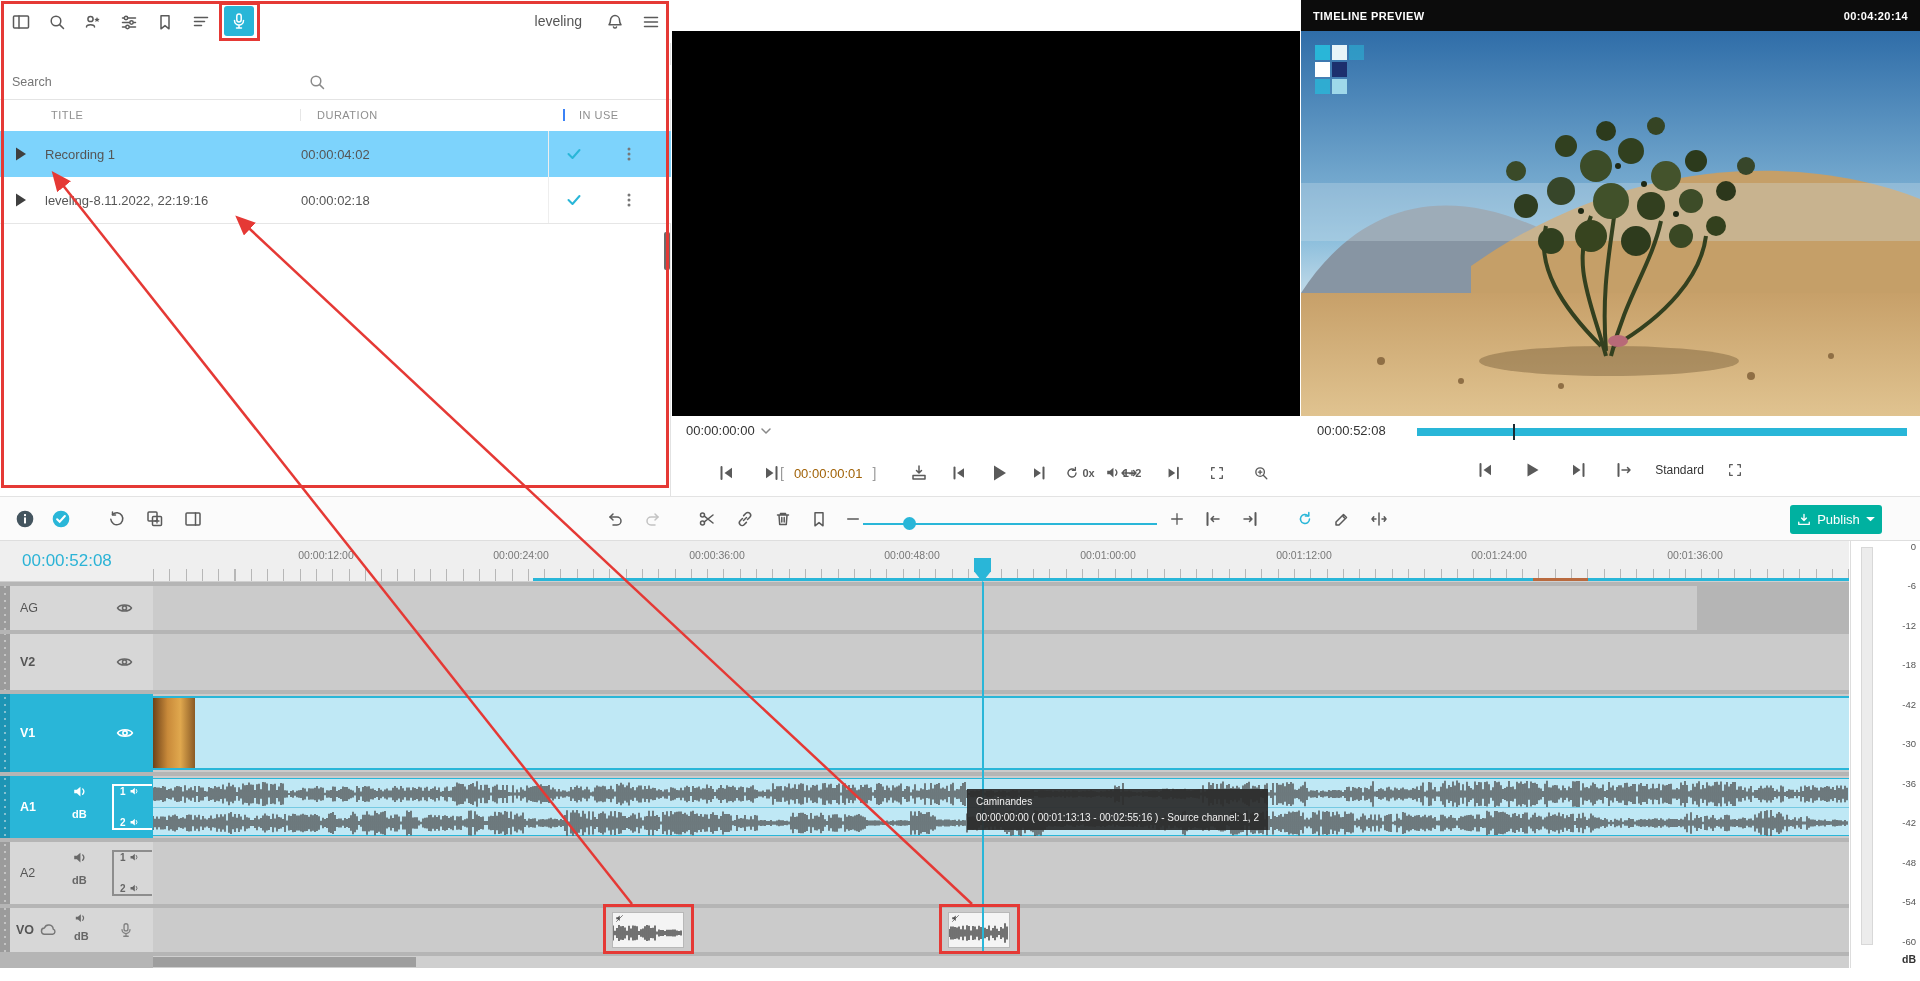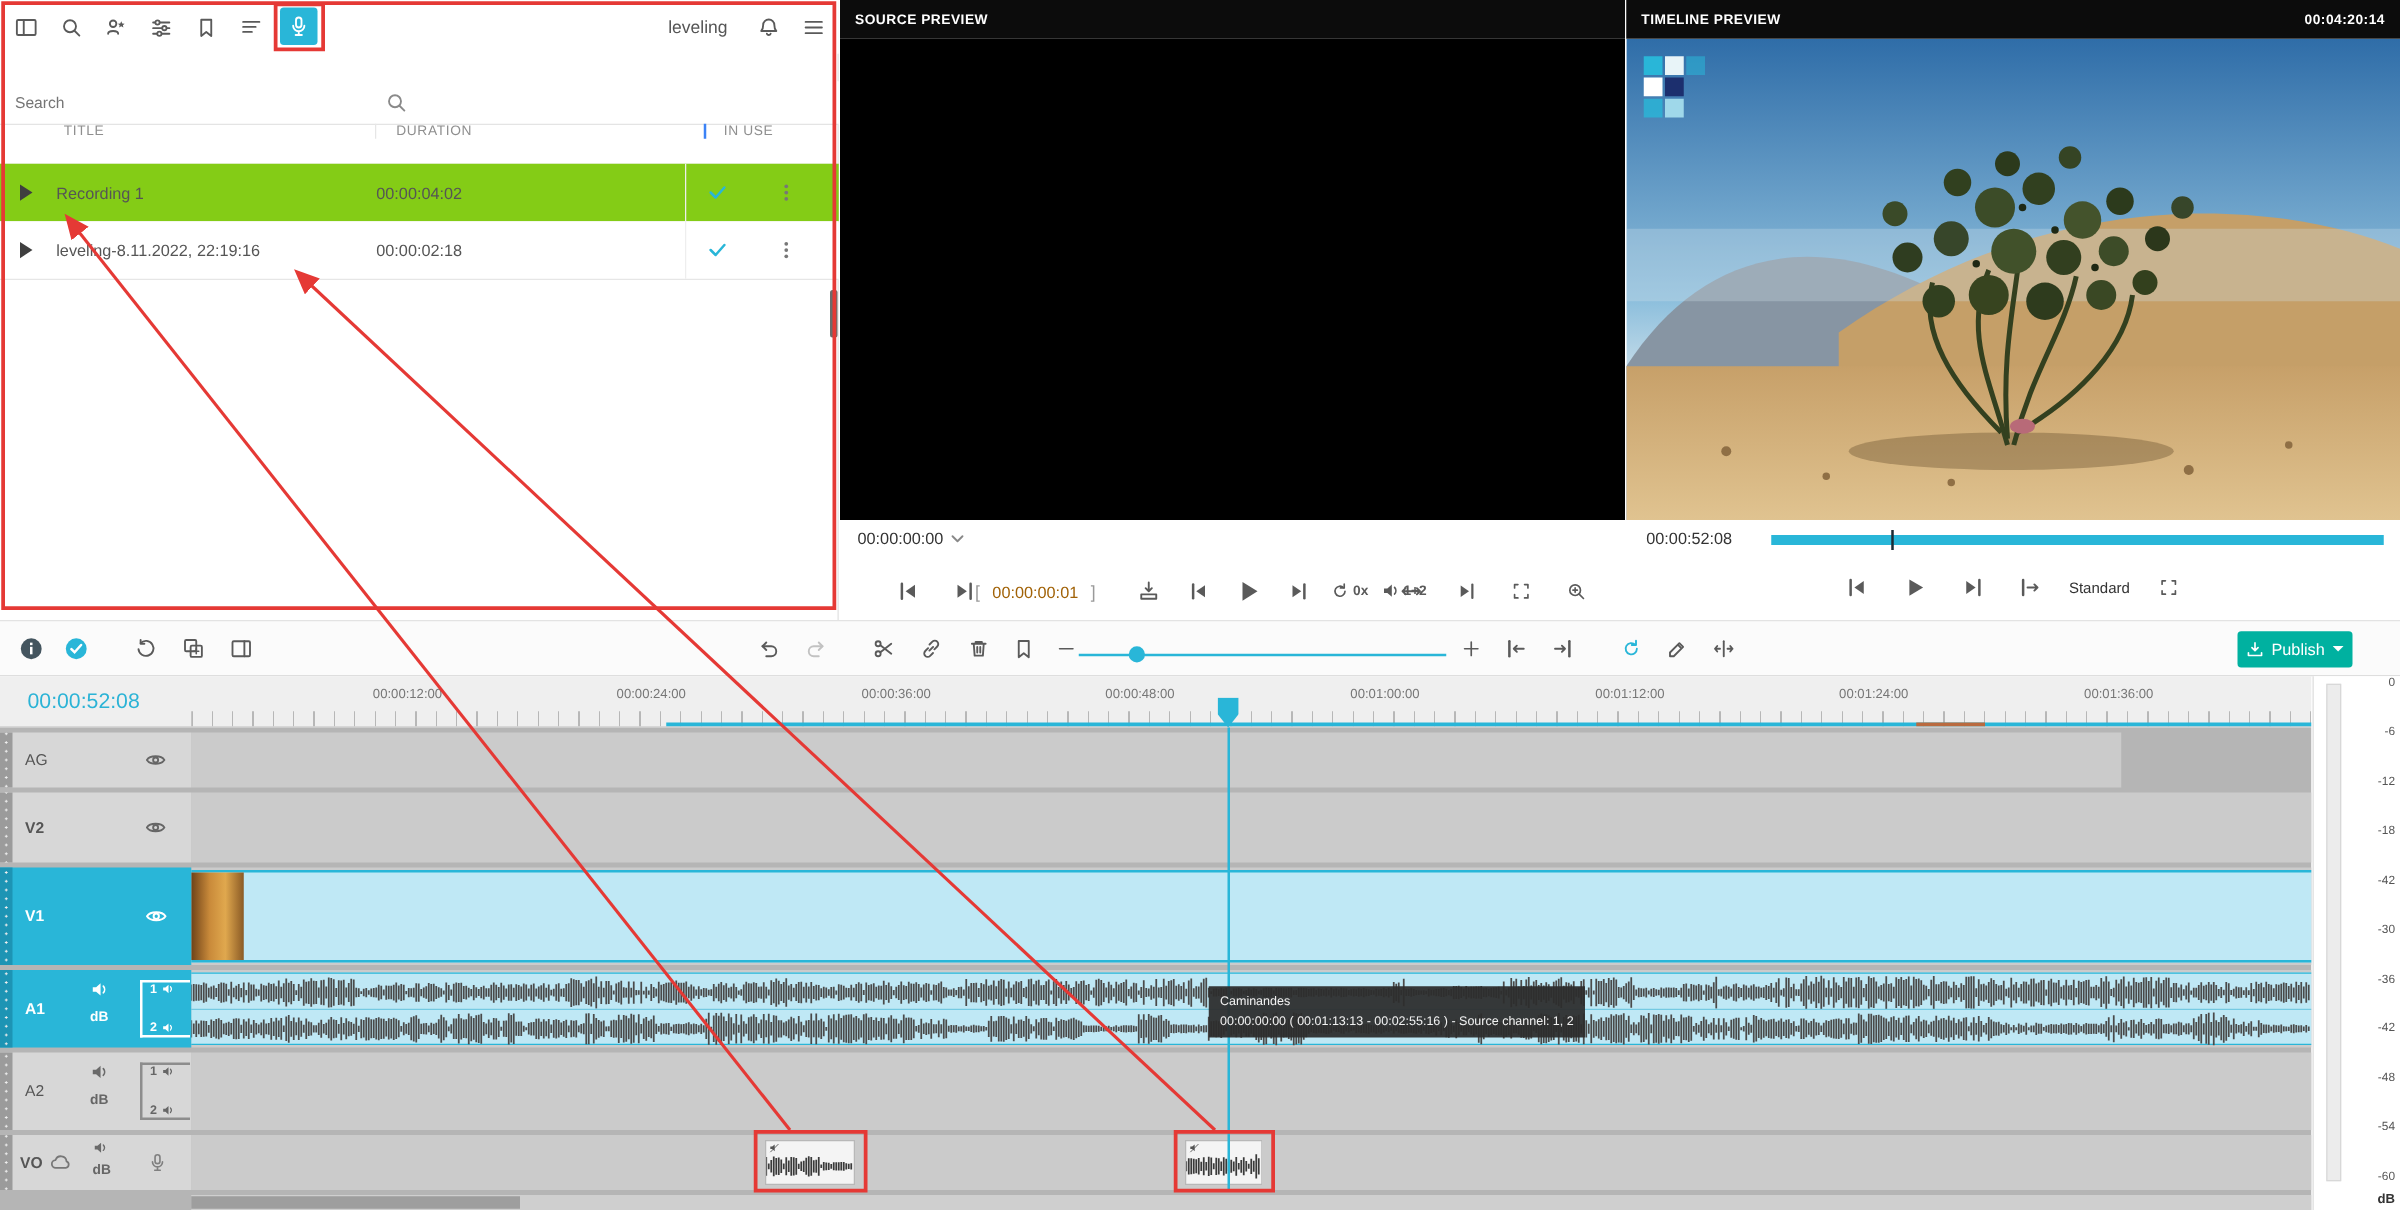--- a/index.html
+++ b/index.html
@@ -5,21 +5,21 @@
   html,body{margin:0;padding:0;background:#fff}
   #app{position:relative;width:1920px;height:981px;background:#fff;font-family:"Liberation Sans",sans-serif;color:#444;overflow:hidden}
   .abs{position:absolute}
   .ic{stroke:currentColor;fill:none;stroke-width:1.5;stroke-linecap:round;stroke-linejoin:round;display:block}
   .tbtn{width:30px;height:30px;display:flex;align-items:center;justify-content:center;color:#5a5a5a;cursor:pointer}
   .hdr-black{background:#0c0c0c;color:#fff;font-size:11px;font-weight:bold;letter-spacing:.4px;display:flex;align-items:center;justify-content:space-between;padding:0 12px;height:31px;box-sizing:border-box}
   .panel{box-sizing:border-box}
   .vo-header{background:#29b6d8;color:#fff;font-size:11px;font-weight:bold;letter-spacing:.6px;display:flex;align-items:center;padding:0 12px;height:22px}
   .search-row{display:flex;align-items:center;height:34px;border-bottom:1px solid #e4e4e4;position:relative}
   .search-row input{border:none;outline:none;font-size:12.5px;color:#555;padding:0 12px;width:300px;font-family:"Liberation Sans",sans-serif}
-  .tbl-head{display:flex;align-items:flex-start;height:32px;border-bottom:1px solid #e0e0e0;color:#8f8f8f;font-size:11px;letter-spacing:.5px}
+  .tbl-head{display:flex;align-items:center;height:32px;border-bottom:1px solid #e0e0e0;color:#8f8f8f;font-size:11px;letter-spacing:.5px}
   .vo-row{display:flex;align-items:center;height:46px;border-bottom:1px solid #e6e6e6;font-size:13px;color:#555}
   .thead{position:absolute;left:0;width:153px;top:0;bottom:0;background:#d7d7d7;color:#555;box-sizing:border-box}
   .thead.sel{background:#29b6d8;color:#fff}
   .tcontent{position:absolute;left:153px;right:0;top:0;bottom:0;background:#cbcbcb}
   .handle{position:absolute;left:0;top:0;bottom:0;width:10px;background-color:#9b9b9b;background-image:radial-gradient(#ededed 1.1px,transparent 1.3px);background-size:10px 7px;background-position:center}
   .sel .handle{background-color:#1d94b4}
   .tlabel{position:absolute;left:20px;top:50%;transform:translateY(-50%);font-size:12.5px;font-weight:bold}
   .eye{position:absolute;left:116px;top:50%;transform:translateY(-50%)}
   .ruler-label{position:absolute;top:8px;transform:translateX(-50%);font-size:10.5px;color:#777}
   .meter-label{position:absolute;right:4px;font-size:9.5px;color:#555}
@@ -106,21 +106,21 @@
           </svg>
         </div>
     </div>
 
     <div class="tbl-head abs" style="left:0;top:99px;width:671px">
       <div style="width:300px;padding-left:51px;box-sizing:border-box">TITLE</div>
       <div style="width:263px;padding-left:16px;box-sizing:border-box;border-left:1px solid #e6e6e6">DURATION</div>
       <div style="flex:1;padding-left:14px;border-left:2px solid #3b82f6">IN USE</div>
     </div>
 
-    <div class="vo-row abs" style="left:0;top:131px;width:671px;background:#84cc16">
+    <div class="vo-row abs" style="left:0;top:131px;width:671px;background:#7dd3fc">
       <div class="tbtn" style="margin-left:6px;color:#3f3f3f">
           <svg class="ic" width="16" height="16" viewBox="0 0 16 16">
             <path d="M3 1.5v13l10-6.5z" fill="currentColor" stroke="none"></path>
           </svg>
         </div>
       <div style="width:249px;padding-left:9px;box-sizing:border-box">Recording 1</div>
       <div style="width:263px;padding-left:16px;box-sizing:border-box">00:00:04:02</div>
       <div style="flex:1;display:flex;align-items:center;border-left:1px solid #eee;height:100%">
         <div style="margin-left:17px">
             <svg class="ic" width="16" height="16" viewBox="0 0 16 16" style="stroke:#29b6d8;stroke-width:2">
@@ -158,23 +158,20 @@
               <circle cx="8" cy="13" r="1.5" fill="#777"></circle>
             </svg>
           </div>
       </div>
     </div>
 
     <div class="abs" style="left:664px;top:232px;width:6px;height:38px;background:#6b6b6b;border-radius:2px"></div>
   </div>
 
   <div class="abs panel" style="left:672px;top:0;width:628px;height:496px;background:#fff">
-    <div class="hdr-black">
-        <span>SOURCE PREVIEW</span>
-      </div>
     <div class="abs" style="left:0;top:31px;width:628px;height:385px;background:#000"></div>
     <div class="abs" style="left:14px;top:423px;display:flex;align-items:center;gap:5px;font-size:13px;color:#333">
       <span>00:00:00:00</span>
       <svg class="ic" width="12" height="12" viewBox="0 0 12 12" style="color:#888">
           <path d="M2 4l4 4 4-4"></path>
         </svg>
     </div>
     <div class="abs transport" style="left:40px;top:458px">
       <div class="tbtn">
           <svg class="ic" width="18" height="18" viewBox="0 0 18 18">

